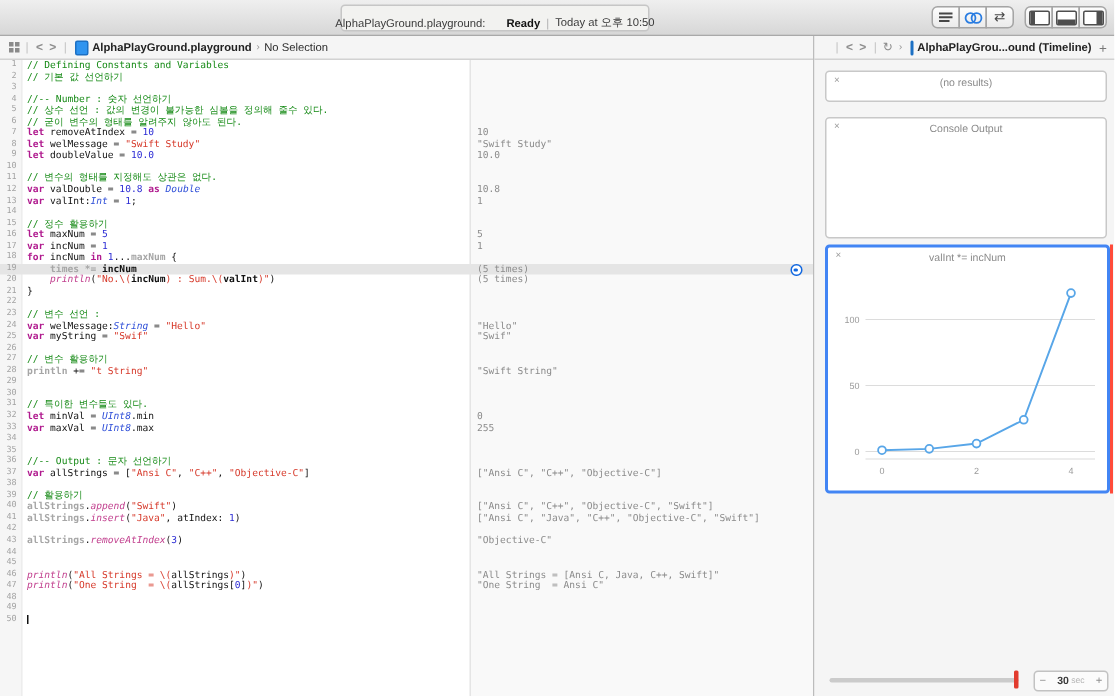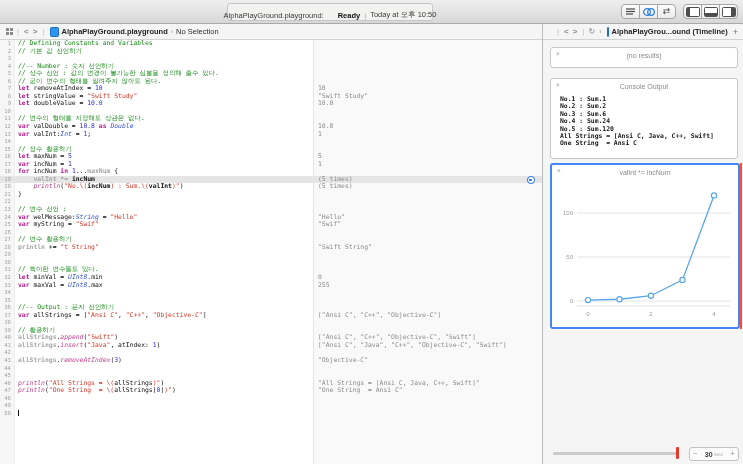--- a/index.html
+++ b/index.html
@@ -138,32 +138,32 @@
     <div id="gutter-bg"></div>
     <div id="results-bg"></div>
     <div id="code-rows">
         <div class="crow"><span class="lnum">1</span><span class="ccode"><span class="tok-c">// Defining Constants and Variables</span></span></div>
         <div class="crow"><span class="lnum">2</span><span class="ccode"><span class="tok-c">// 기본 값 선언하기</span></span></div>
         <div class="crow"><span class="lnum">3</span><span class="ccode"></span></div>
         <div class="crow"><span class="lnum">4</span><span class="ccode"><span class="tok-c">//-- Number : 숫자 선언하기</span></span></div>
         <div class="crow"><span class="lnum">5</span><span class="ccode"><span class="tok-c">// 상수 선언 : 값의 변경이 불가능한 심볼을 정의해 줄수 있다.</span></span></div>
         <div class="crow"><span class="lnum">6</span><span class="ccode"><span class="tok-c">// 굳이 변수의 형태를 알려주지 않아도 된다.</span></span></div>
         <div class="crow"><span class="lnum">7</span><span class="ccode"><span class="tok-k">let</span><span class="tok-p"> removeAtIndex = </span><span class="tok-n">10</span></span><span class="cres">10</span></div>
-        <div class="crow"><span class="lnum">8</span><span class="ccode"><span class="tok-k">let</span><span class="tok-p"> stringValue = </span><span class="tok-s">"Swift Study"</span></span><span class="cres">"Swift Study"</span></div>
+        <div class="crow"><span class="lnum">8</span><span class="ccode"><span class="tok-k">let</span><span class="tok-p"> welMessage = </span><span class="tok-s">"Swift Study"</span></span><span class="cres">"Swift Study"</span></div>
         <div class="crow"><span class="lnum">9</span><span class="ccode"><span class="tok-k">let</span><span class="tok-p"> doubleValue = </span><span class="tok-n">10.0</span></span><span class="cres">10.0</span></div>
         <div class="crow"><span class="lnum">10</span><span class="ccode"></span></div>
         <div class="crow"><span class="lnum">11</span><span class="ccode"><span class="tok-c">// 변수의 형태를 지정해도 상관은 없다.</span></span></div>
         <div class="crow"><span class="lnum">12</span><span class="ccode"><span class="tok-k">var</span><span class="tok-p"> valDouble = </span><span class="tok-n">10.8</span><span class="tok-p"> </span><span class="tok-k">as</span><span class="tok-p"> </span><span class="tok-t">Double</span></span><span class="cres">10.8</span></div>
         <div class="crow"><span class="lnum">13</span><span class="ccode"><span class="tok-k">var</span><span class="tok-p"> valInt:</span><span class="tok-t">Int</span><span class="tok-p"> = </span><span class="tok-n">1</span><span class="tok-p">;</span></span><span class="cres">1</span></div>
         <div class="crow"><span class="lnum">14</span><span class="ccode"></span></div>
         <div class="crow"><span class="lnum">15</span><span class="ccode"><span class="tok-c">// 정수 활용하기</span></span></div>
         <div class="crow"><span class="lnum">16</span><span class="ccode"><span class="tok-k">let</span><span class="tok-p"> maxNum = </span><span class="tok-n">5</span></span><span class="cres">5</span></div>
         <div class="crow"><span class="lnum">17</span><span class="ccode"><span class="tok-k">var</span><span class="tok-p"> incNum = </span><span class="tok-n">1</span></span><span class="cres">1</span></div>
         <div class="crow"><span class="lnum">18</span><span class="ccode"><span class="tok-k">for</span><span class="tok-p"> incNum </span><span class="tok-k">in</span><span class="tok-p"> </span><span class="tok-n">1</span><span class="tok-p">...</span><span class="tok-g">maxNum</span><span class="tok-p"> {</span></span></div>
-        <div class="crow hl"><span class="lnum">19</span><span class="ccode"><span class="tok-p">    </span><span class="tok-g">valInt *= </span><span class="tok-b">incNum</span></span><span class="cres">(5 times)</span><span class="vhbtn"></span></div>
+        <div class="crow hl"><span class="lnum">19</span><span class="ccode"><span class="tok-p">    </span><span class="tok-g">times *= </span><span class="tok-b">incNum</span></span><span class="cres">(5 times)</span><span class="vhbtn"></span></div>
         <div class="crow"><span class="lnum">20</span><span class="ccode"><span class="tok-p">    </span><span class="tok-f">println</span><span class="tok-p">(</span><span class="tok-s">"No.\(</span><span class="tok-b">incNum</span><span class="tok-s">) : Sum.\(</span><span class="tok-b">valInt</span><span class="tok-s">)"</span><span class="tok-p">)</span></span><span class="cres">(5 times)</span></div>
         <div class="crow"><span class="lnum">21</span><span class="ccode"><span class="tok-p">}</span></span></div>
         <div class="crow"><span class="lnum">22</span><span class="ccode"></span></div>
         <div class="crow"><span class="lnum">23</span><span class="ccode"><span class="tok-c">// 변수 선언 :</span></span></div>
         <div class="crow"><span class="lnum">24</span><span class="ccode"><span class="tok-k">var</span><span class="tok-p"> welMessage:</span><span class="tok-t">String</span><span class="tok-p"> = </span><span class="tok-s">"Hello"</span></span><span class="cres">"Hello"</span></div>
         <div class="crow"><span class="lnum">25</span><span class="ccode"><span class="tok-k">var</span><span class="tok-p"> myString = </span><span class="tok-s">"Swif"</span></span><span class="cres">"Swif"</span></div>
         <div class="crow"><span class="lnum">26</span><span class="ccode"></span></div>
         <div class="crow"><span class="lnum">27</span><span class="ccode"><span class="tok-c">// 변수 활용하기</span></span></div>
         <div class="crow"><span class="lnum">28</span><span class="ccode"><span class="tok-g">println</span><span class="tok-p"> += </span><span class="tok-s">"t String"</span></span><span class="cres">"Swift String"</span></div>
         <div class="crow"><span class="lnum">29</span><span class="ccode"></span></div>
@@ -211,21 +211,20 @@
   <div id="timeline-body">
 
     <div class="card" id="card-noresults">
       <span class="card-close">×</span>
       <div class="card-title">(no results)</div>
     </div>
 
     <div class="card" id="card-console">
       <span class="card-close">×</span>
       <div class="card-title">Console Output</div>
-      <div id="console-lines"><div>No.1 : Sum.1</div><div>No.2 : Sum.2</div><div>No.3 : Sum.6</div><div>No.4 : Sum.24</div><div>No.5 : Sum.120</div><div>All Strings = [Ansi C, Java, C++, Swift]</div><div>One String  = Ansi C</div></div>
     </div>
 
     <div class="card" id="card-chart">
       <span class="card-close">×</span>
       <div class="card-title">valInt *= incNum</div>
       <svg id="chart-svg" width="182" height="138">
           <line x1="25" x2="178" y1="116" y2="116" stroke="#dcdcdc" stroke-width="0.8"></line>
           <text x="21" y="118" text-anchor="end" font-size="6" fill="#9b9b9b" font-family="Liberation Sans,sans-serif">0</text>
           <line x1="25" x2="178" y1="72" y2="72" stroke="#dcdcdc" stroke-width="0.8"></line>
           <text x="21" y="74" text-anchor="end" font-size="6" fill="#9b9b9b" font-family="Liberation Sans,sans-serif">50</text>

